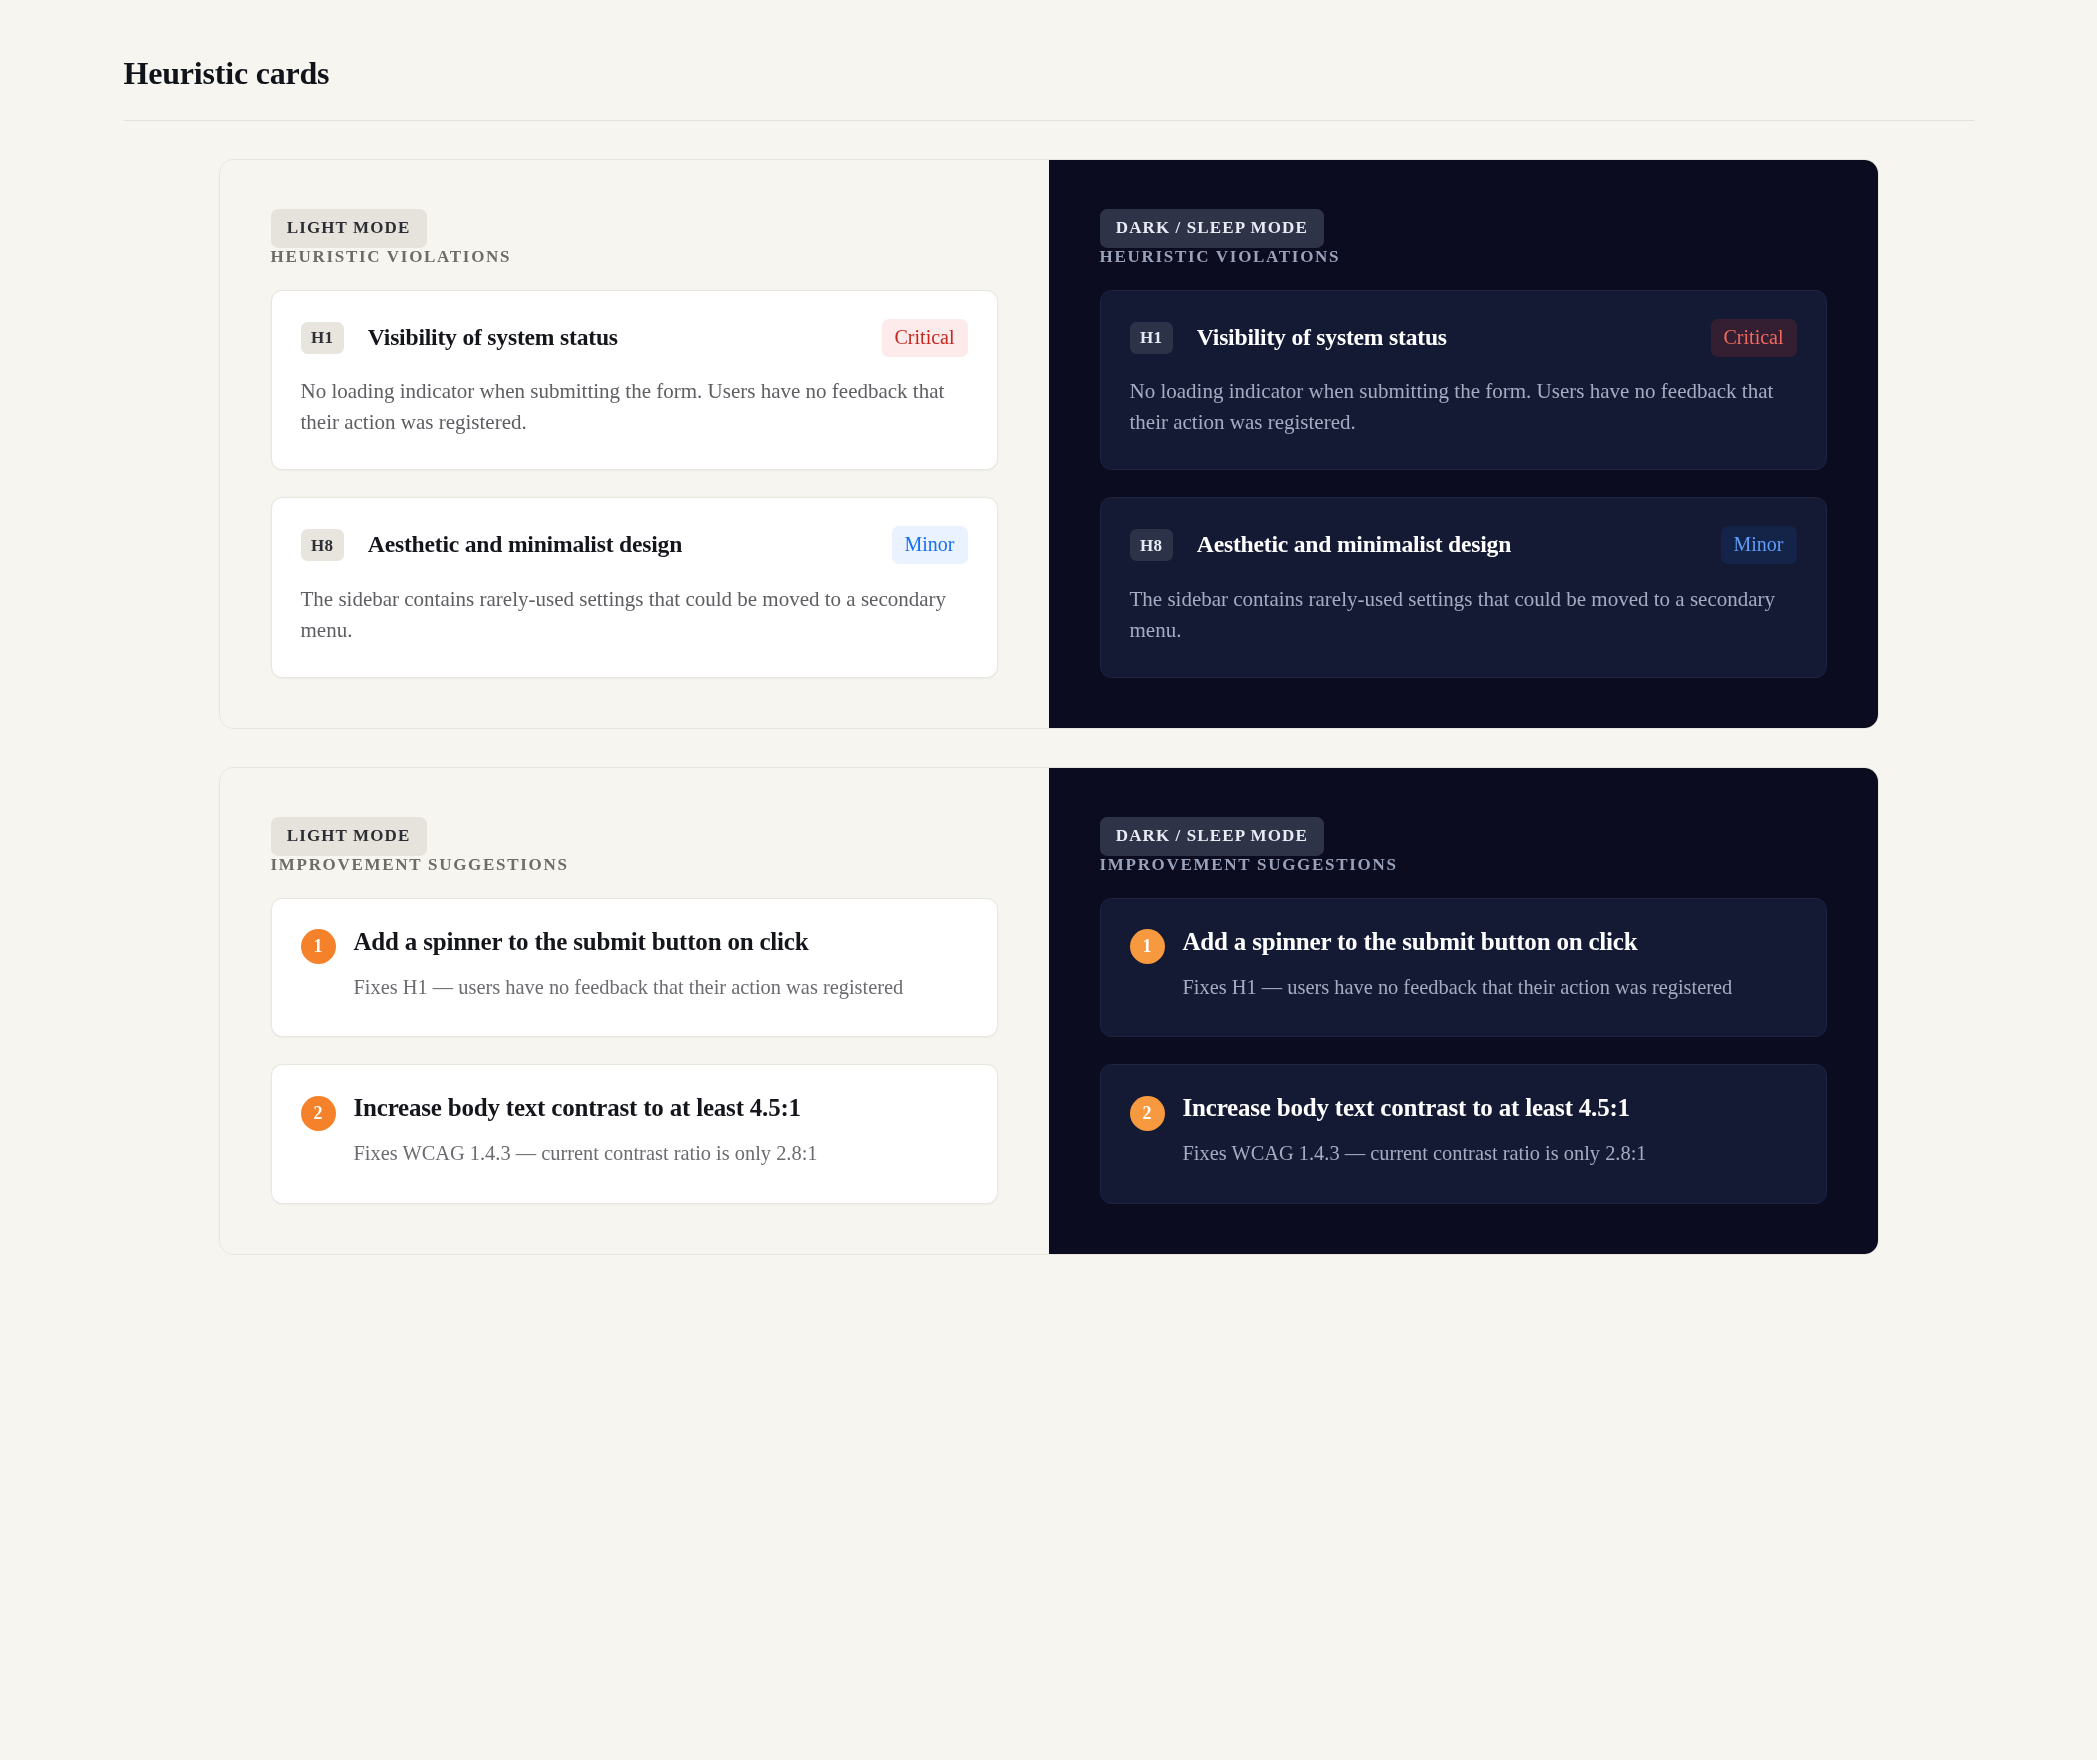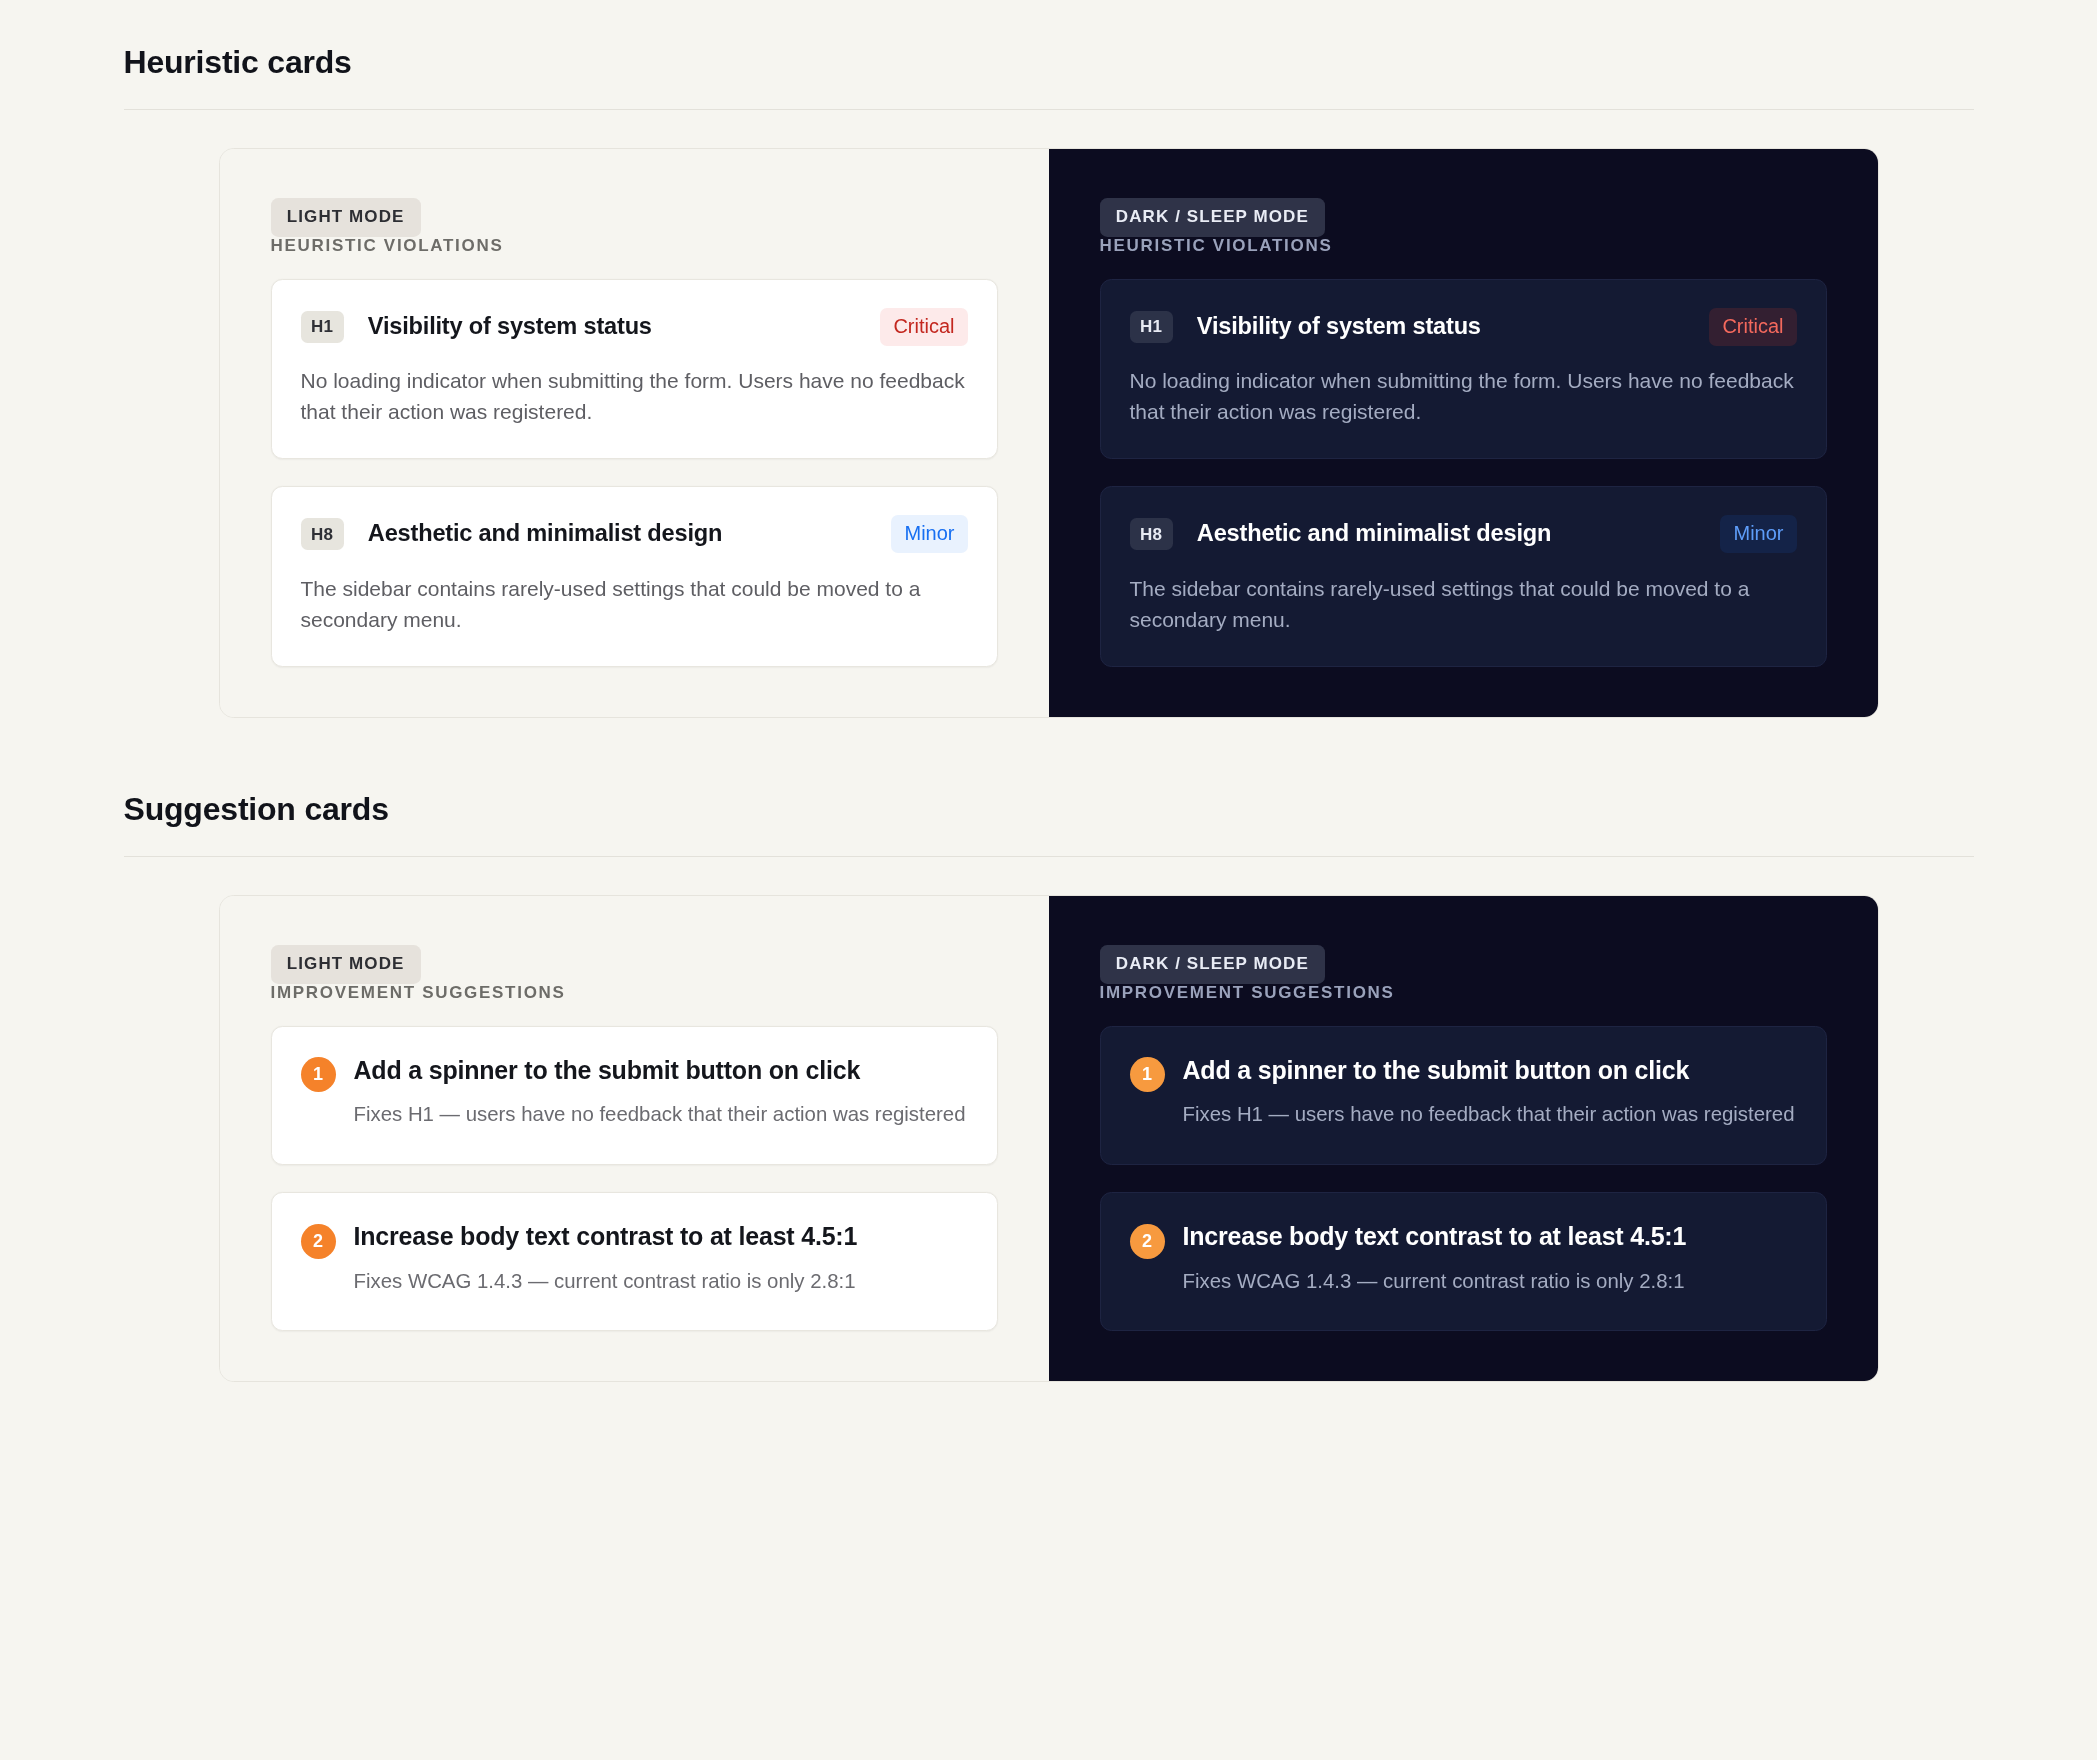--- a/index.html
+++ b/index.html
@@ -7,21 +7,22 @@
     width: 2097px;
     height: 1760px;
     background: #f6f5f0;
     font-family: "Liberation Sans", sans-serif;
     -webkit-font-smoothing: antialiased;
   }
   .page {
     width: 2097px;
     height: 1760px;
     position: relative;
-    padding: 0 81px;
+    padding: 11px 81px;
+    font-family: Liberation Serif, serif;
   }
 
   
   .section { width: 1850px; margin: 0 auto; }
   .section-title {
     font-size: 32px;
     font-weight: 700;
     color: #11131a;
     letter-spacing: -0.2px;
     line-height: 1;
@@ -252,24 +253,20 @@
             <span class="sev minor-dark">Minor</span>
           </div>
           <p class="hcard-desc dark">The sidebar contains rarely-used settings that could be moved to a secondary menu.</p>
         </div>
 
       </div>
     </div>
 
   </div>
 
-  <div class="section block-2">
-    <h2 class="section-title">Suggestion cards</h2>
-    <div class="section-rule rule-gap-top"></div>
-  </div>
 
   <div class="split split-gap-top">
 
     <div class="pane pane-light">
       <div class="mode-chip light">LIGHT MODE</div>
       <div class="group-label light">IMPROVEMENT SUGGESTIONS</div>
 
       <div class="items">
 
         <div class="scard light">

